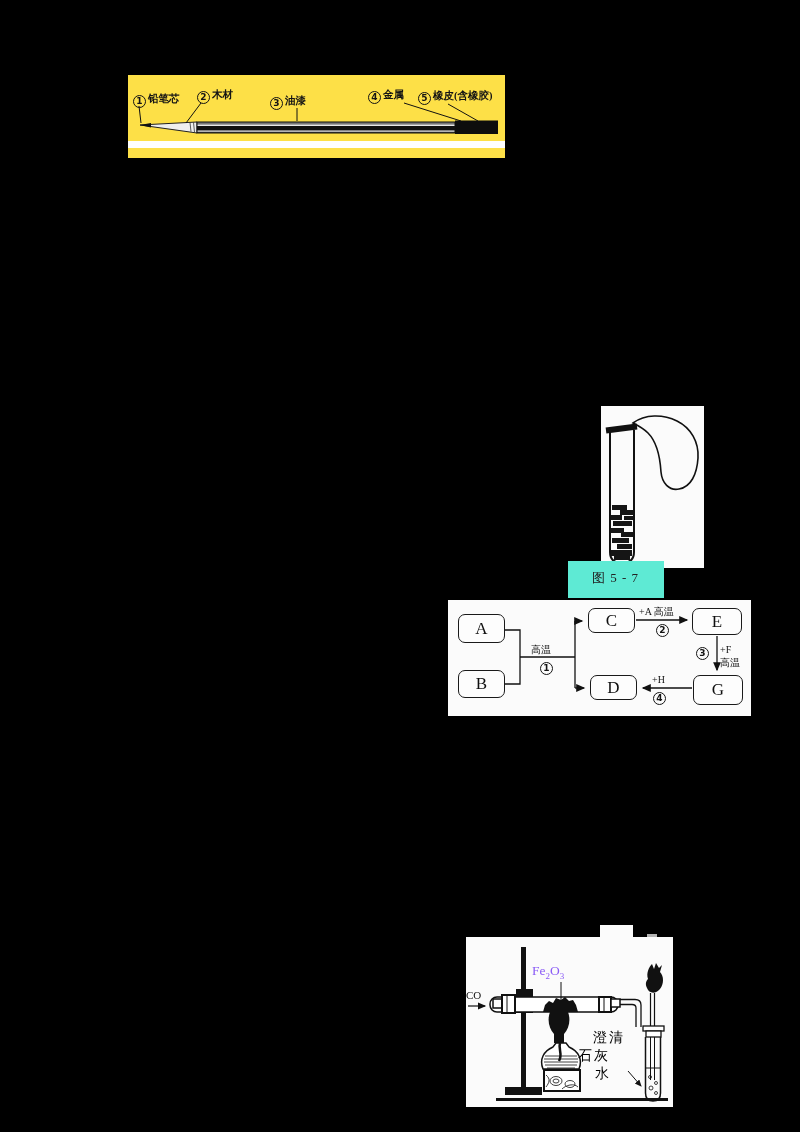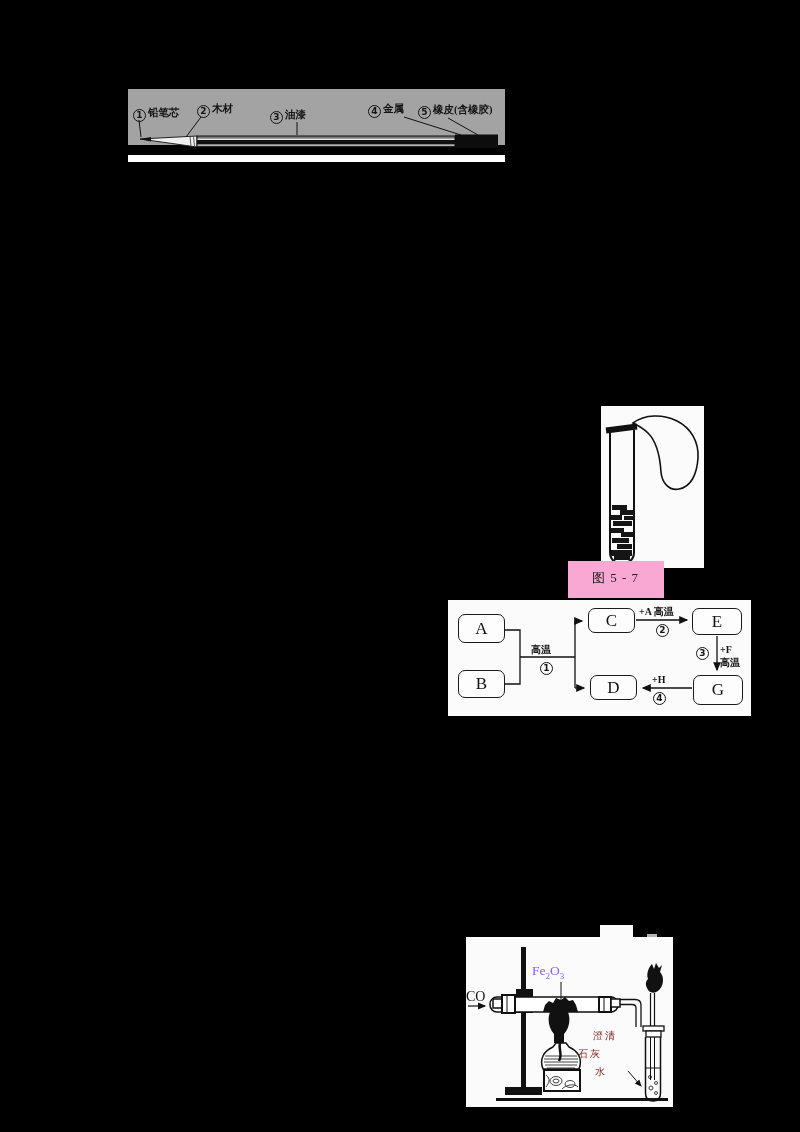--- a/index.html
+++ b/index.html
@@ -7,52 +7,52 @@
     width:800px;height:1132px;position:relative;overflow:hidden;
     background:#000;
     font-family:"Liberation Serif","DejaVu Serif",serif;
     color:#141414;
   }
   .panel{position:absolute;box-sizing:border-box}
   .abs{position:absolute;white-space:nowrap}
   svg{position:absolute;left:0;top:0;display:block}
 
   
-  .panel-pencil{left:128px;top:89px;width:377px;height:56px;background:#a3a3a3}
+  .panel-pencil{left:128px;top:75px;width:377px;height:83px;background:#fde047}
   .panel-tube{left:601px;top:406px;width:103px;height:162px;background:#fbfbfb}
   .panel-tab{left:600px;top:925px;width:33px;height:12px;background:#fbfbfb}
-  .panel-caption{left:568px;top:561px;width:96px;height:37px;background:#f9a8d4}
+  .panel-caption{left:568px;top:561px;width:96px;height:37px;background:#5eead4}
   .panel-flow{left:448px;top:600px;width:303px;height:116px;background:#fbfbfb}
   .panel-appar{left:466px;top:937px;width:207px;height:170px;background:#fbfbfb}
   .scan-square{left:647px;top:934px;width:10px;height:9px;background:#b3b3b3}
 
   
   .plabel{font-size:10.5px;font-weight:bold;color:#141414;
           font-family:"Liberation Serif","DejaVu Serif",serif}
   .circ{display:inline-block;box-sizing:border-box;width:13px;height:13px;
         border:1px solid #141414;border-radius:50%;font-size:9px;line-height:11px;
         text-align:center;font-weight:bold;vertical-align:-2px;
         font-family:"DejaVu Sans",sans-serif;margin-right:2px;background:transparent}
 
   
   .fbox{position:absolute;box-sizing:border-box;border:1.6px solid #1a1a1a;
         border-radius:7px;background:#fdfdfd;display:flex;align-items:center;
         justify-content:center;font-size:17px;color:#0f0f0f;
         font-family:"Liberation Serif","DejaVu Serif",serif}
-  .flab{font-size:10px;font-weight:bold;color:#141414}
+  .flab{font-size:10px;font-weight:normal;color:#141414}
   .circ2{position:absolute;box-sizing:border-box;width:13px;height:13px;
          border:1px solid #141414;border-radius:50%;font-size:9px;line-height:11px;
          text-align:center;font-weight:bold;
          font-family:"DejaVu Sans",sans-serif}
 
   
   .caption-text{font-size:13px;color:#222;letter-spacing:1px}
-  .cjk14{font-size:10px;color:#7f1d1d;letter-spacing:2px}
+  .cjk14{font-size:14px;color:#000000;letter-spacing:2px}
   .serif13{font-size:13.5px;color:#8b5cf6}
-  .serif14{font-size:14px;color:#111}
+  .serif14{font-size:11px;color:#111}
   sub{font-size:9px}
 </style>
 </head>
 <body>
 
 <div class="panel panel-pencil">
   <svg width="377" height="73" viewBox="0 0 377 73">
     <rect x="0" y="66" width="377" height="7" fill="#ffffff"></rect>
     <g>
       <polygon points="12,50 69,47 69,58" fill="#efefef" stroke="#222" stroke-width="1"></polygon>

